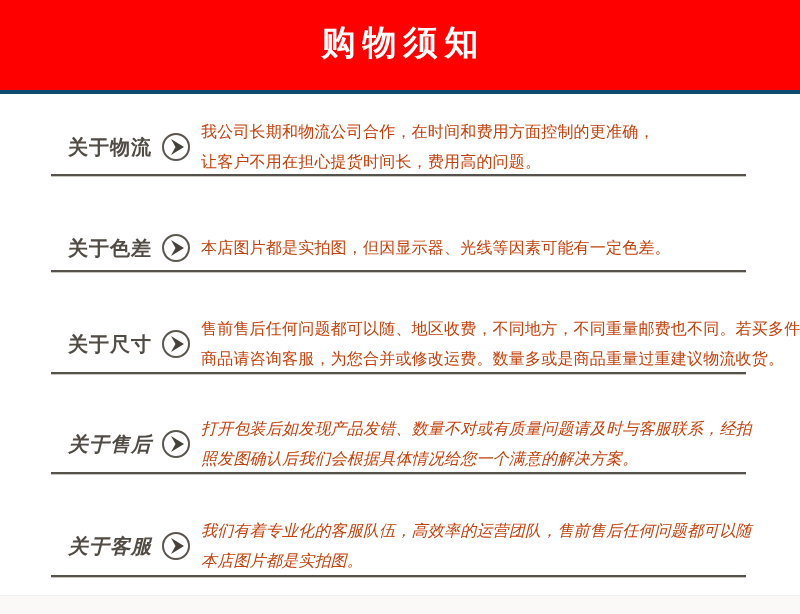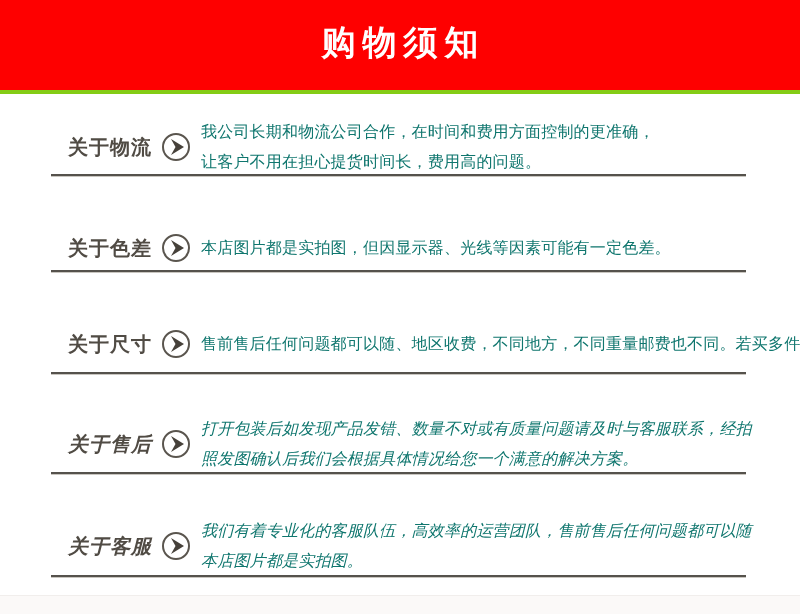--- a/index.html
+++ b/index.html
@@ -17,21 +17,21 @@
     height: 614px;
     background: #ffffff;
   }
   
   .banner {
     position: absolute;
     left: 0; top: 0;
     width: 800px;
     height: 94px;
     background: #fe0000;
-    border-bottom: 4px solid #84cc16;
+    border-bottom: 4px solid #0c4a6e;
     box-sizing: border-box;
     display: flex;
     align-items: center;
     justify-content: center;
   }
   .banner-title {
     color: #ffffff;
     font-size: 34px;
     font-weight: bold;
     letter-spacing: 7px;
@@ -71,21 +71,21 @@
     flex: none;
     width: 30px;
     height: 30px;
     margin-right: 10px;
     display: inline-block;
   }
   .sec-text {
     flex: 1;
     font-size: 16px;
     line-height: 30px;
-    color: #0f766e;
+    color: #c2410c;
     letter-spacing: 0.2px;
   }
   .sec-text .line { white-space: nowrap; }
 
   .s1 { top: 117px; height: 60px; }
   .s2 { top: 223px; height: 50px; }
   .s3 { top: 313px; height: 62px; }
   .s4 { top: 413px; height: 62px; font-style: italic; }
   .s5 { top: 514px; height: 64px; font-style: italic; }
 
@@ -140,20 +140,21 @@
   <div class="section s3">
     <div class="sec-label">关于尺寸</div>
     <span class="sec-icon">
       <svg width="30" height="30" viewBox="0 0 30 30">
         <circle cx="15" cy="15" r="13" fill="none" stroke="#5a554e" stroke-width="2"></circle>
         <path d="M10 7 L23 15 L10 23 L14.5 15 Z" fill="#46413a"></path>
       </svg>
     </span>
     <div class="sec-text">
       <div class="line">售前售后任何问题都可以随、地区收费，不同地方，不同重量邮费也不同。若买多件</div>
+      <div class="line">商品请咨询客服，为您合并或修改运费。数量多或是商品重量过重建议物流收货。</div>
     </div>
     <div class="divider"></div>
   </div>
 
   <div class="section s4">
     <div class="sec-label">关于售后</div>
     <span class="sec-icon">
       <svg width="30" height="30" viewBox="0 0 30 30">
         <circle cx="15" cy="15" r="13" fill="none" stroke="#5a554e" stroke-width="2"></circle>
         <path d="M10 7 L23 15 L10 23 L14.5 15 Z" fill="#46413a"></path>

